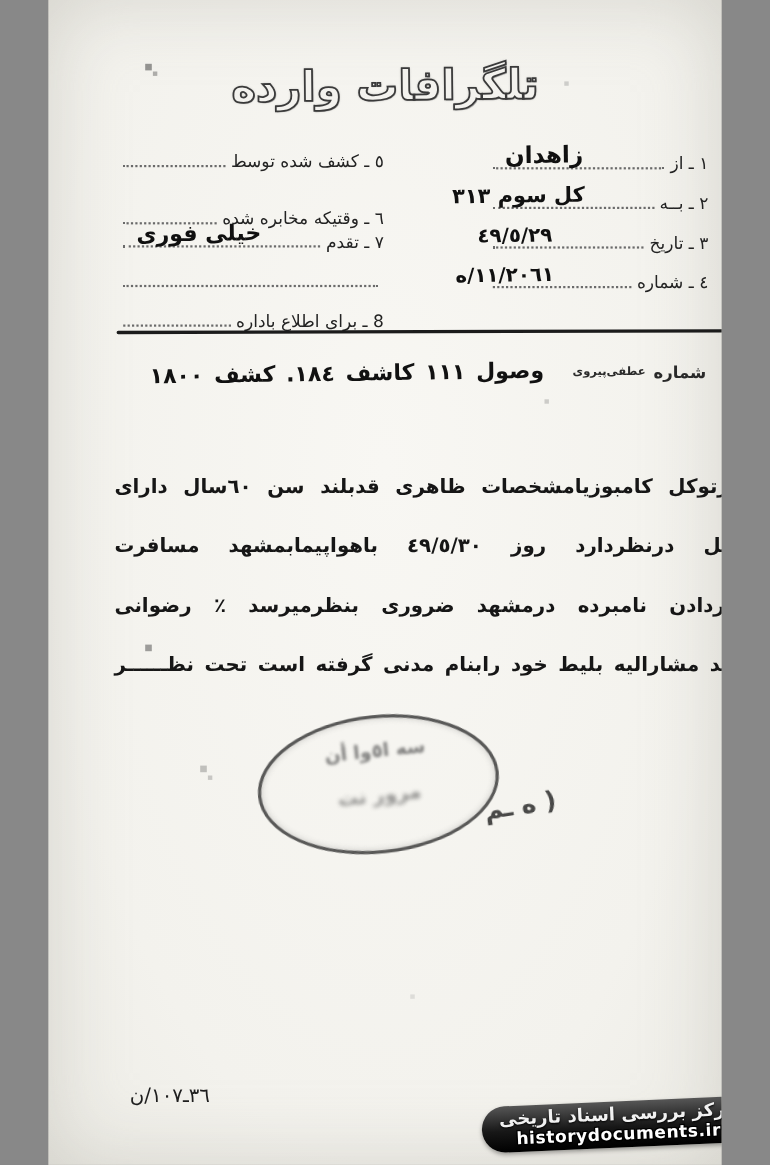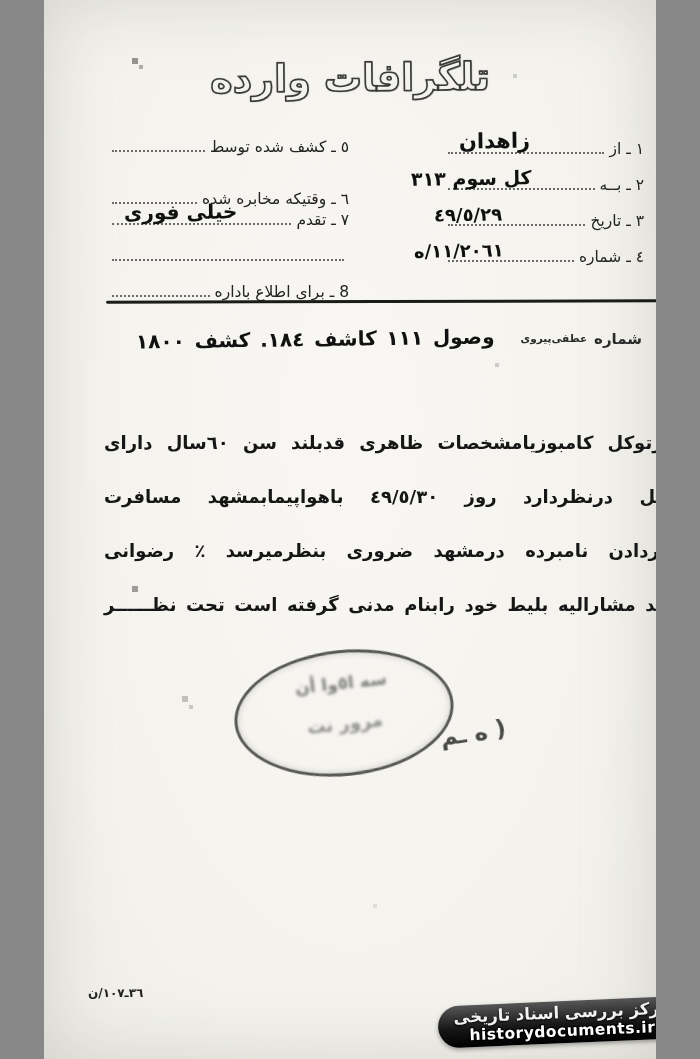--- a/index.html
+++ b/index.html
@@ -100,22 +100,22 @@
   .stamp .s2{top:60px;font-size:18px;filter:blur(1.7px);opacity:.62;}
   
   .scrib{
     position:absolute;left:396px;top:720px;
     font-size:23px;font-weight:bold;color:#242424;opacity:.82;
     transform:rotate(-9deg);letter-spacing:9px;filter:blur(.4px);
     direction:rtl;white-space:nowrap;
   }
   
   .fcode{
-    position:absolute;left:44px;top:986px;
-    font-size:12px;font-weight:bold;color:#1e1e1e;letter-spacing:1px;
+    position:absolute;left:74px;top:986px;
+    font-size:18px;font-weight:normal;color:#1e1e1e;letter-spacing:1px;
   }
   
   .wm{position:absolute;left:394px;top:992px;width:304px;height:58px;transform:rotate(-2.5deg);}
   .wm .band{
     position:absolute;left:0;top:8px;right:26px;height:42px;
     background:linear-gradient(180deg,#565656 0%,#171717 55%,#000 100%);
     border-radius:21px;box-shadow:0 2px 4px rgba(0,0,0,.35);
   }
   .wm .fa{
     position:absolute;top:10px;left:6px;right:62px;text-align:center;

